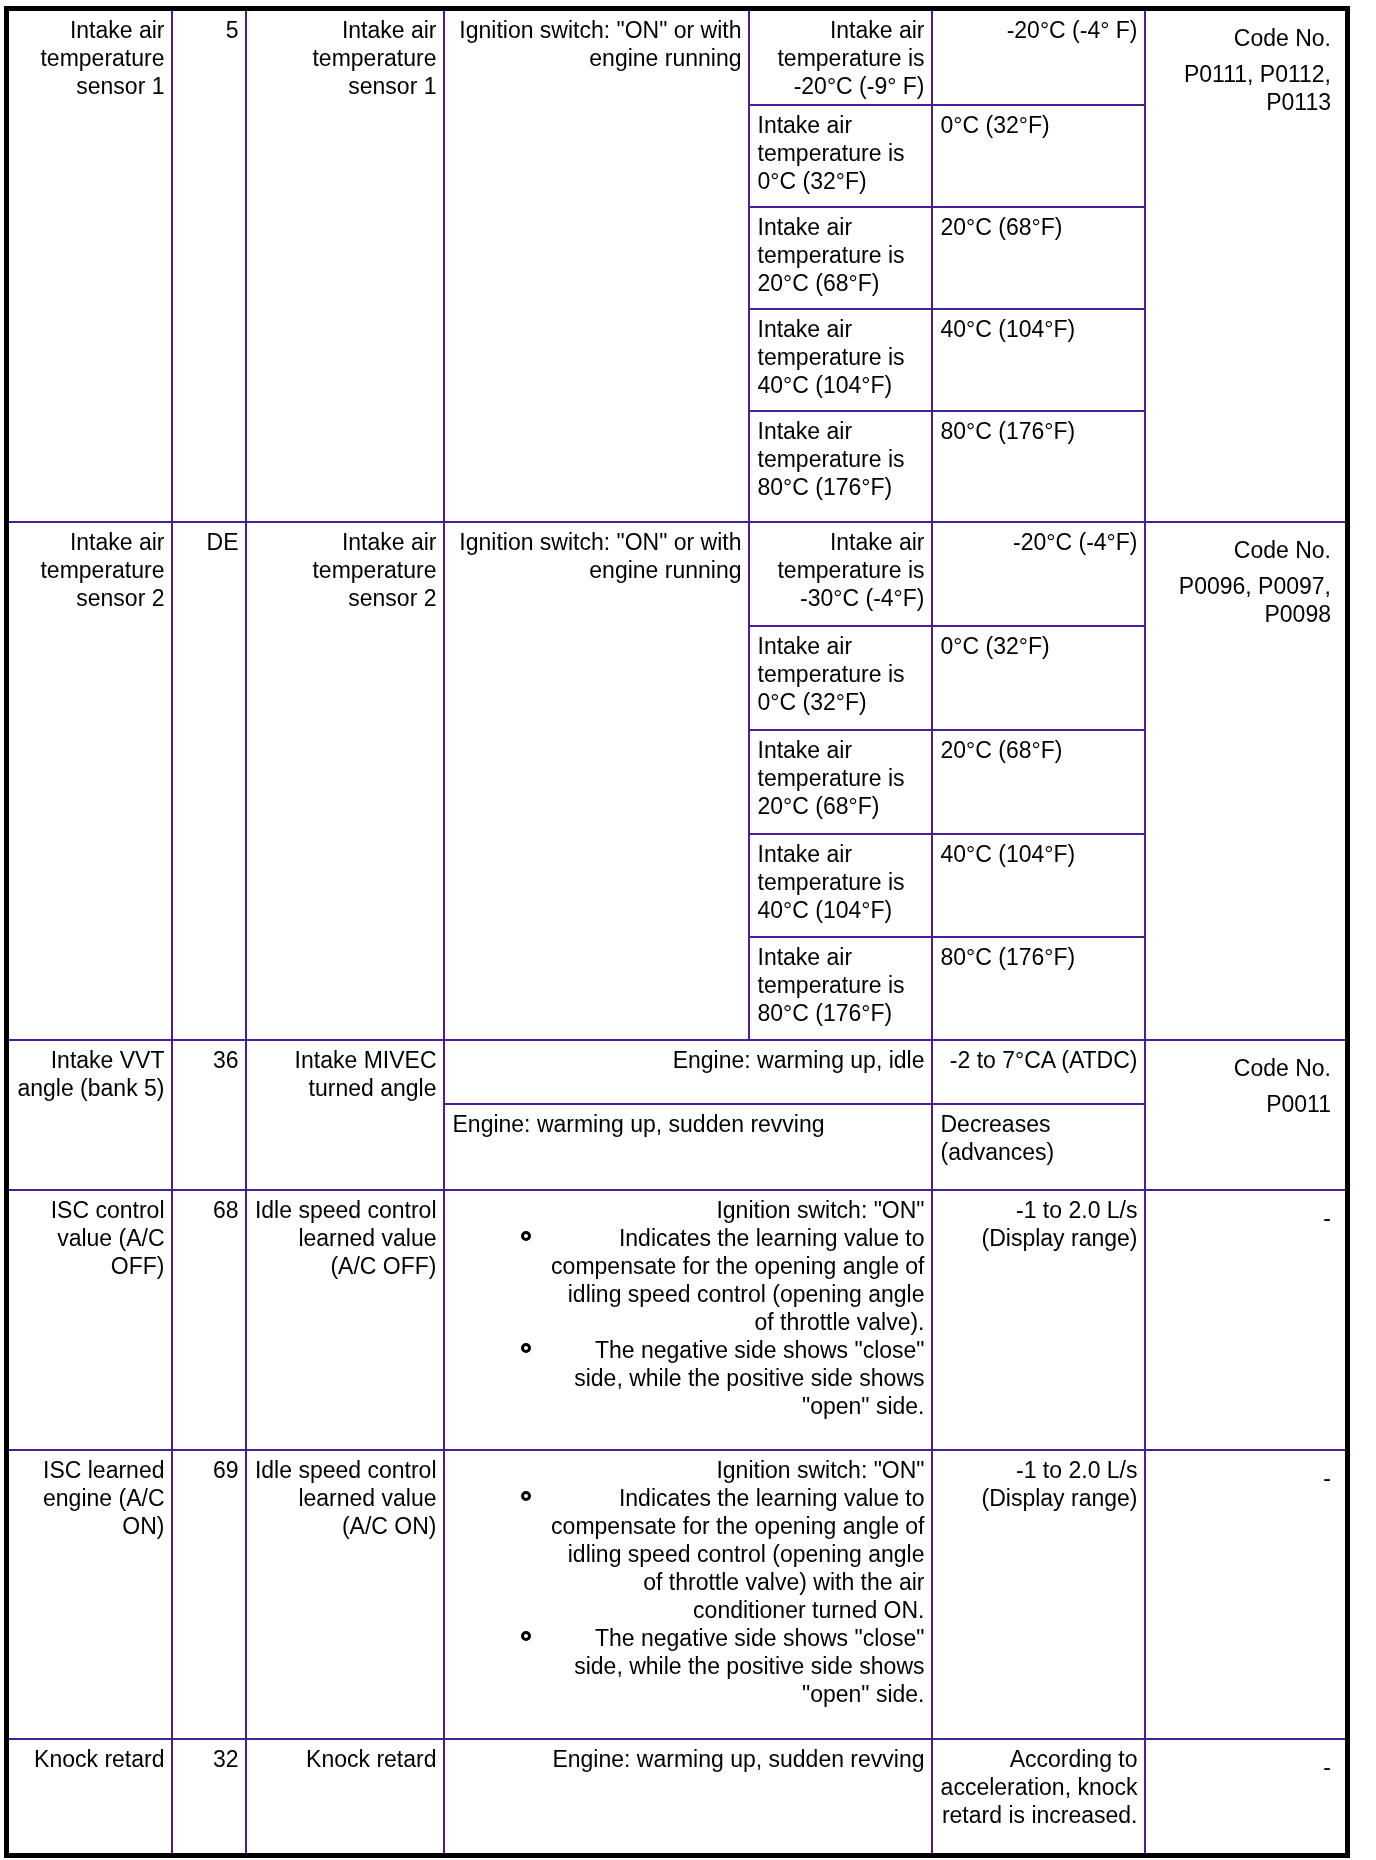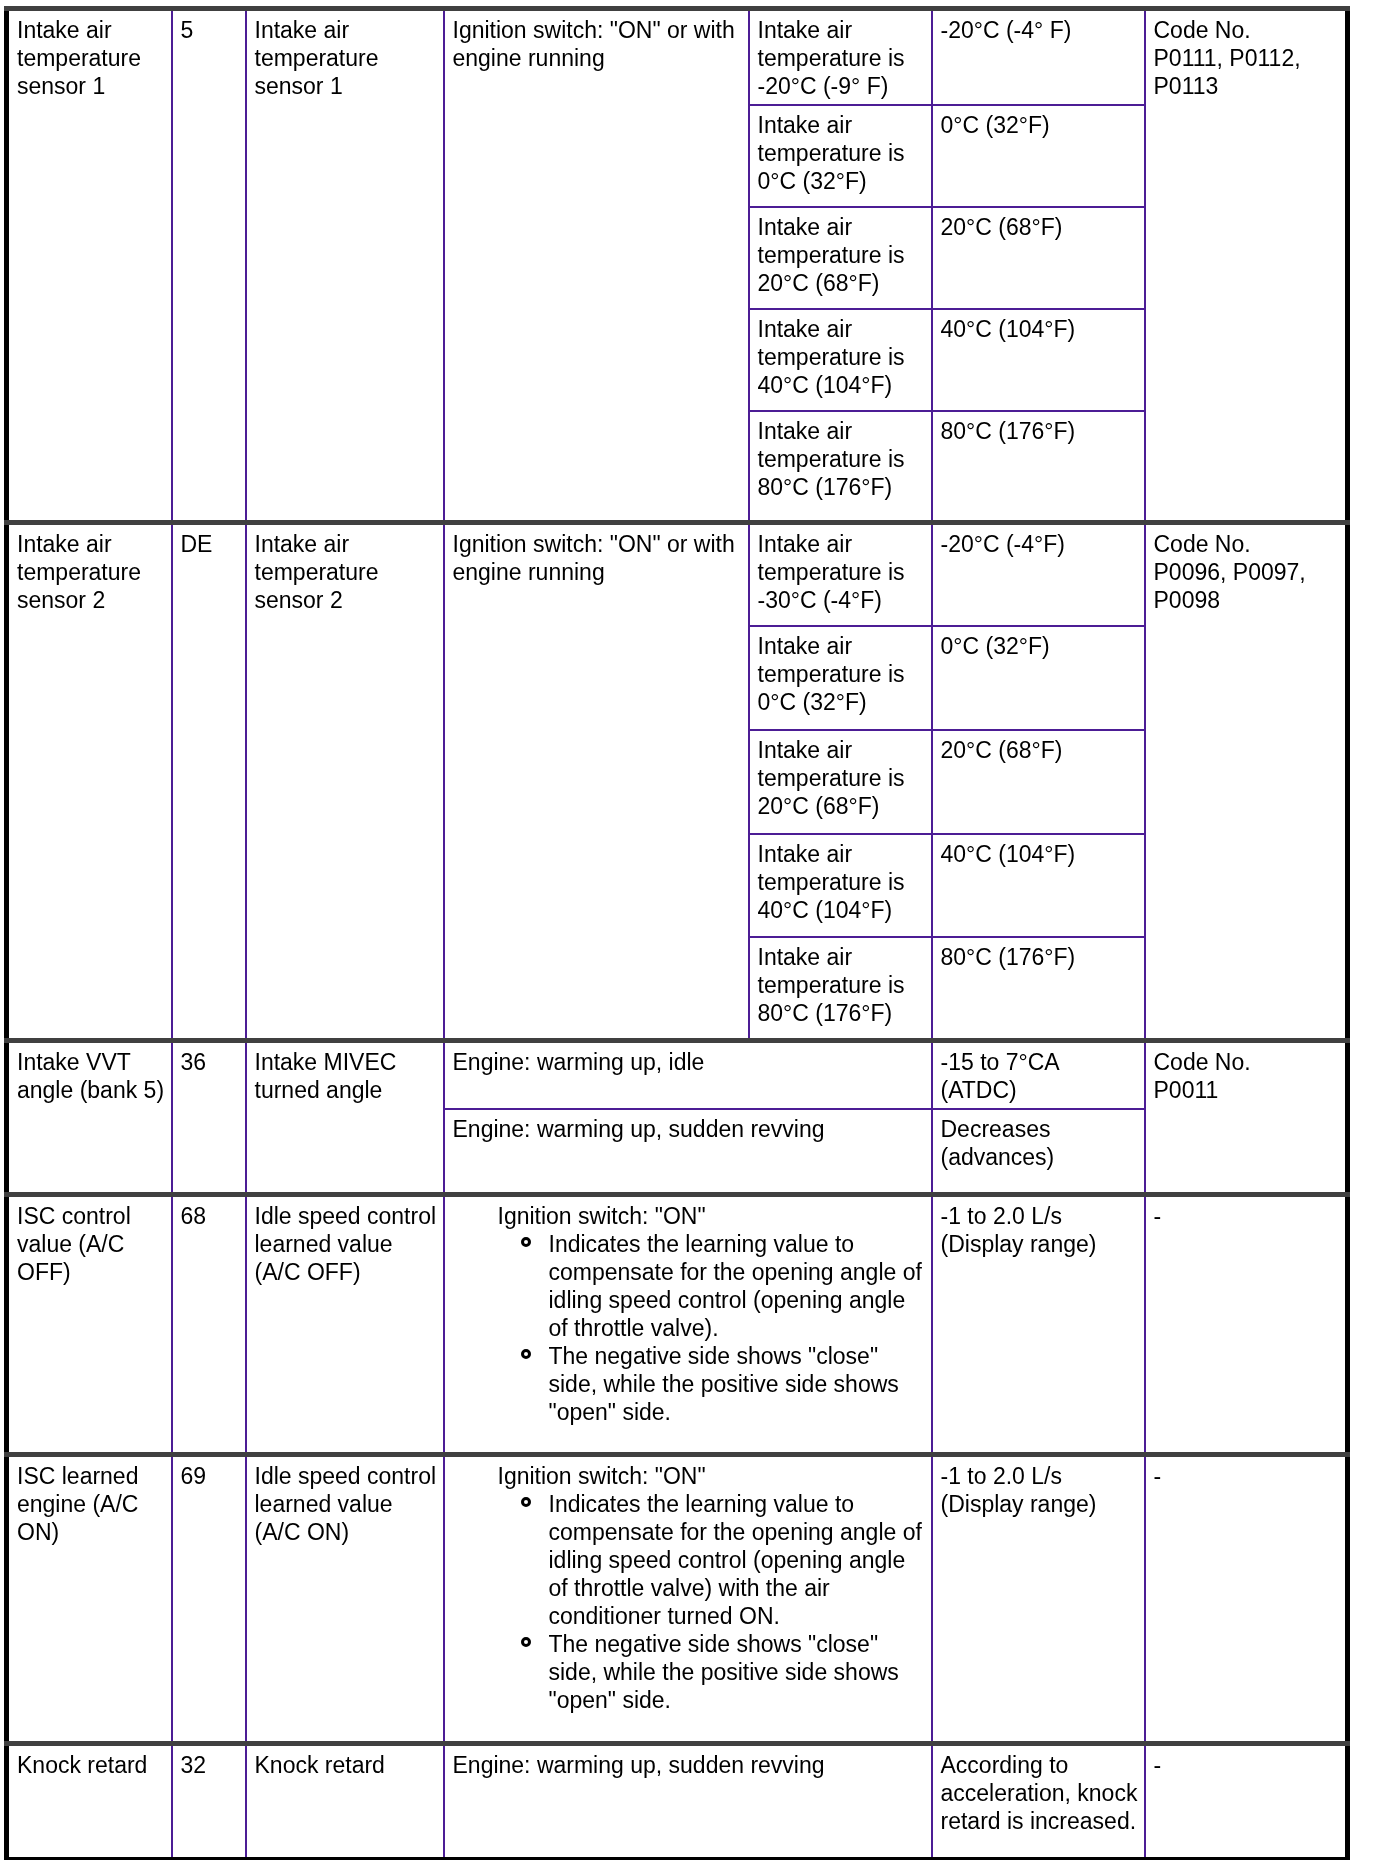--- a/index.html
+++ b/index.html
@@ -19,22 +19,22 @@
     font-size:23px;
     line-height:28px;
   }
   td {
     border:2px solid #4c1d95;
     vertical-align:top;
     padding:5px 6px 4px 8px;
     overflow:hidden;
     word-wrap:break-word;
   }
-  tr.section-start > td { border-top:5px solid #404040; }
-  .code-cell div { margin:0; }
+  tr.section-start > td { border-top:1px solid #404040;text-align:right; }
+  .code-cell div { margin:8px; }
   
   .req-head { padding-left:45px; }
   .bullet-row { position:relative; padding-left:96px; }
   .bullet-dot {
     position:absolute; left:68px; top:7px;
     width:10px; height:10px;
     border:3px solid #000; border-radius:50%;
     box-sizing:border-box;
   }
 </style>
@@ -110,21 +110,21 @@
   <tr style="height:103px">
     <td>Intake air temperature is 80°C (176°F)</td>
     <td>80°C (176°F)</td>
   </tr>
 
   <tr class="section-start" style="height:64px">
     <td rowspan="2">Intake VVT angle (bank 5)</td>
     <td rowspan="2">36</td>
     <td rowspan="2">Intake MIVEC turned angle</td>
     <td colspan="2">Engine: warming up, idle</td>
-    <td>-15 to 7°CA (ATDC)</td>
+    <td>-2 to 7°CA (ATDC)</td>
     <td rowspan="2" class="code-cell">
       <div>Code No.</div>
       <div>P0011</div>
     </td>
   </tr>
   <tr style="height:86px">
     <td colspan="2">Engine: warming up, sudden revving</td>
     <td>Decreases (advances)</td>
   </tr>
 

